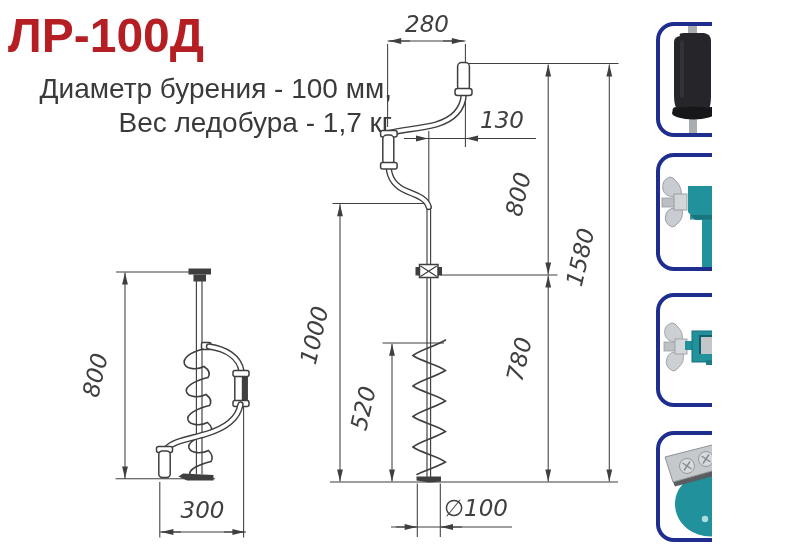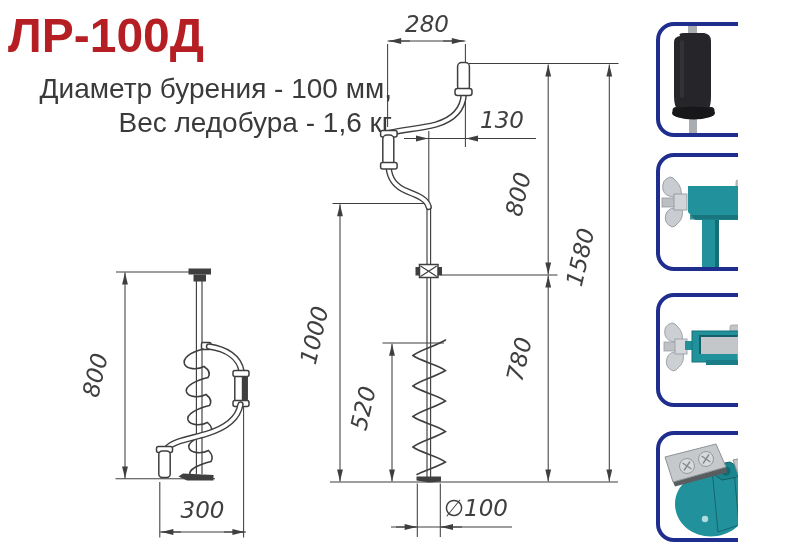--- a/index.html
+++ b/index.html
@@ -4,21 +4,21 @@
 <style>
   :root{
     --accent-red:#b51f24;
     --ink:#3a3a3a;
     --line:#3f3f3f;
     --panel-border:#1f2d8f;
     --teal:#21929b;
   }
   html,body{margin:0;padding:0;background:#ffffff;}
   .stage{position:relative;width:712px;height:549px;background:#fff;overflow:hidden;
-         font-family:"Liberation Sans",sans-serif;padding-left:26px;}
+         font-family:"Liberation Sans",sans-serif;}
   .title{position:absolute;left:8px;top:12px;font-size:48px;font-weight:bold;
          color:var(--accent-red);letter-spacing:0px;line-height:1;}
   .subtitle{position:absolute;left:0;top:72px;width:392px;text-align:right;
             font-size:28px;color:var(--ink);line-height:34px;white-space:nowrap;}
   .drawing{position:absolute;left:0;top:0;}
   .ol{stroke:var(--line);stroke-width:1.6;fill:none;stroke-linecap:round;}
   .olw{stroke:#ffffff;stroke-width:3.6;fill:none;stroke-linecap:round;}
   .otube{stroke:var(--line);stroke-width:6.4;fill:none;stroke-linecap:round;}
   .thin{stroke:var(--line);stroke-width:1.15;fill:none;}
   .dim{stroke:var(--line);stroke-width:1.05;fill:none;}
@@ -34,21 +34,21 @@
 </style>
 </head>
 <body>
 
 <div class="stage">
 
   <div class="title">ЛР-100Д</div>
 
   <div class="subtitle">
     <div>Диаметр бурения - 100 мм,</div>
-    <div>Вес ледобура - 1,6 кг</div>
+    <div>Вес ледобура - 1,7 кг</div>
   </div>
 
   <svg class="drawing" width="650" height="549" viewBox="0 0 650 549">
     <defs>
       <marker id="arw" markerUnits="userSpaceOnUse" markerWidth="14" markerHeight="9" refX="12.6" refY="4.5" orient="auto-start-reverse">
         <path d="M0.6,1.6 L12.6,4.5 L0.6,7.4 Z" class="arrfill"></path>
       </marker>
     </defs>
 
     <g>

